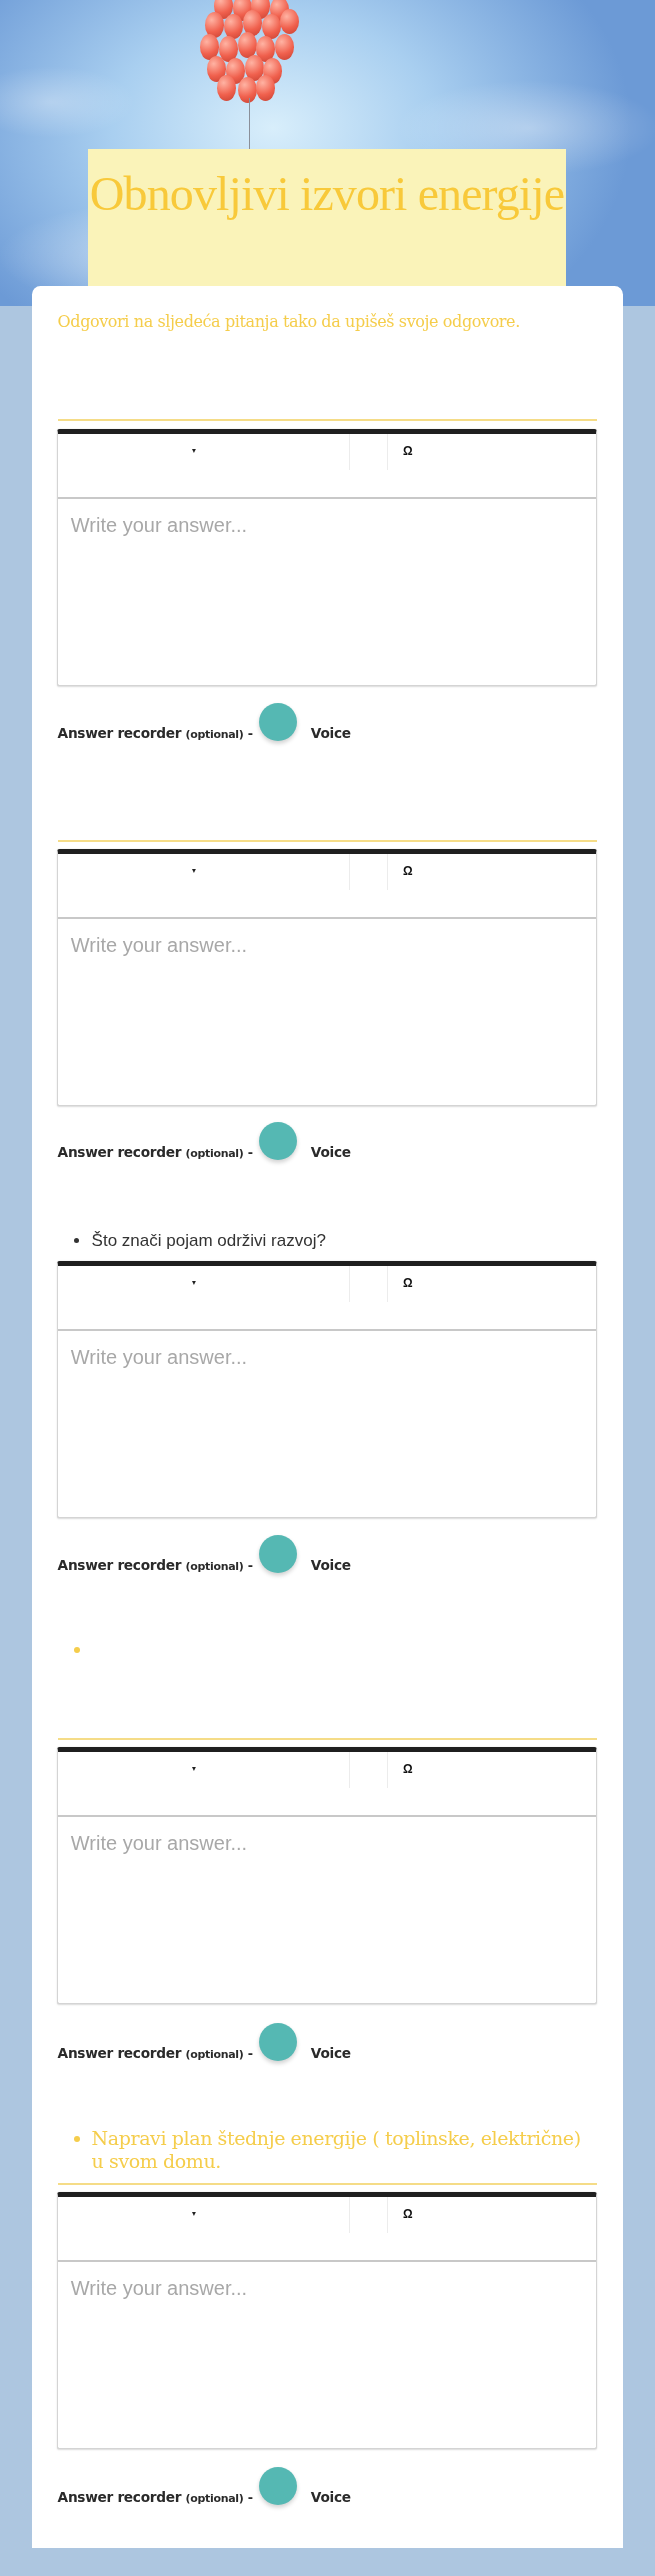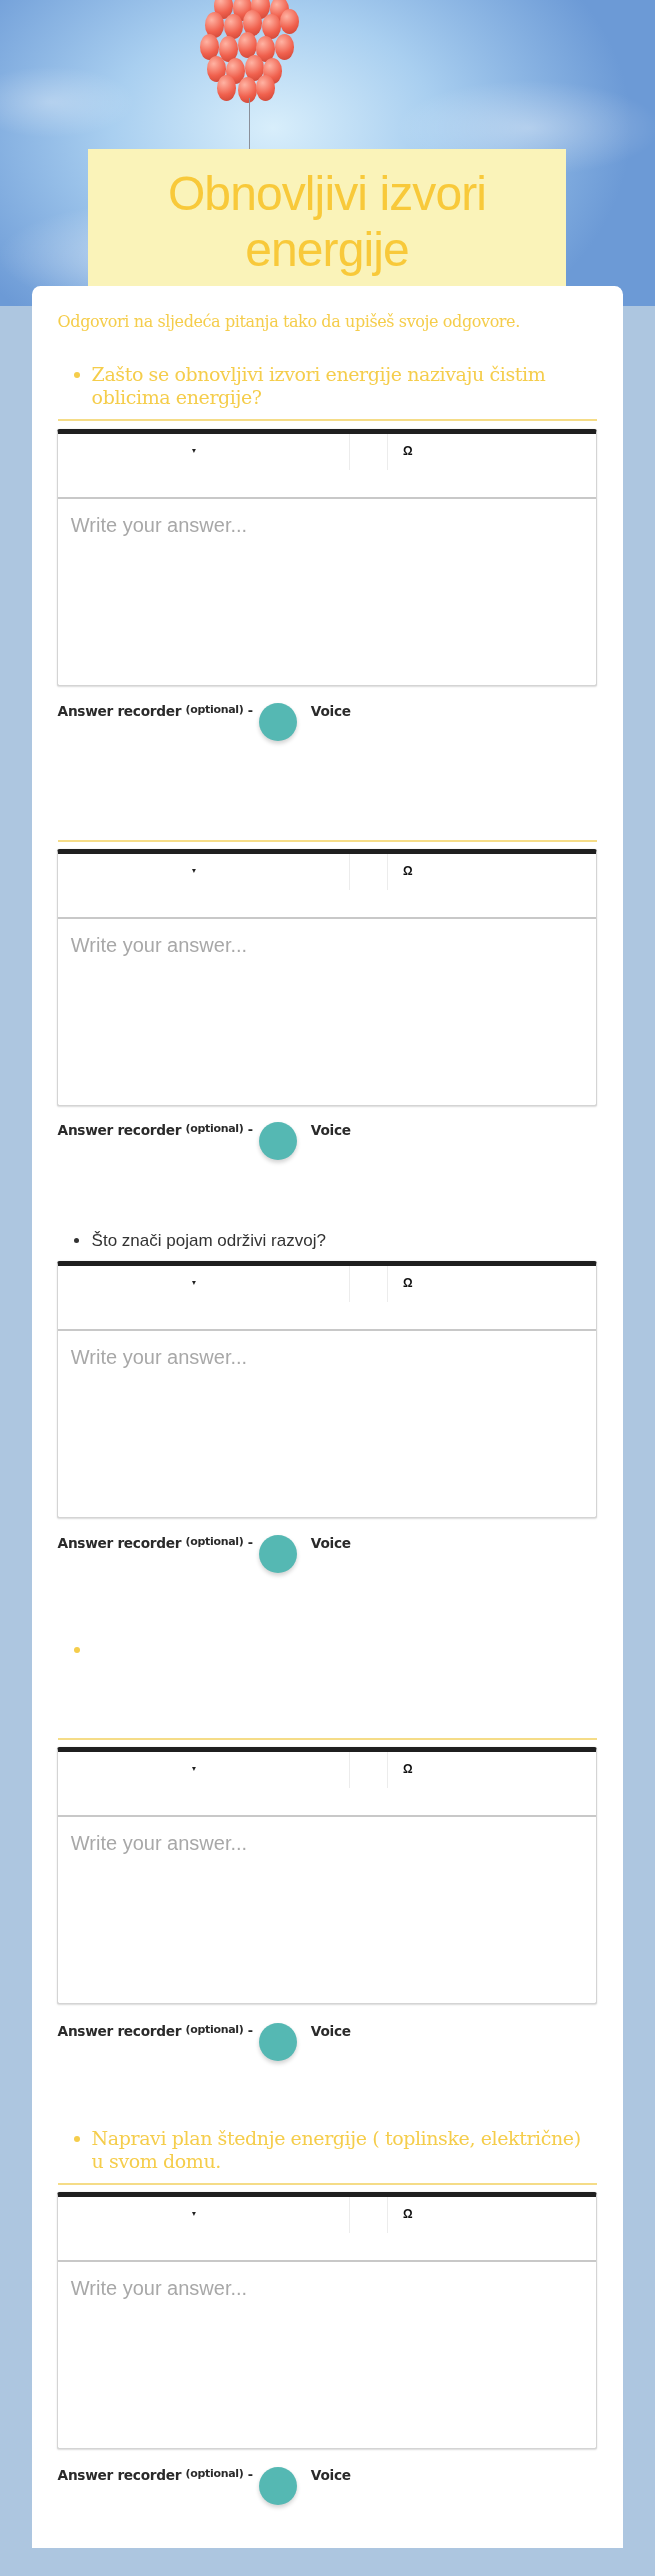--- a/index.html
+++ b/index.html
@@ -28,21 +28,21 @@
     background: radial-gradient(circle at 35% 30%, #ffb3a3, #f0604d 55%, #c43f30);
   }
   .string { position: absolute; left: 249px; top: 98px; width: 0.9px; height: 51px; background: #8a8f99; }
   .title-box {
     position: absolute; left: 88px; top: 149px; width: 478px; height: 137px;
     background: #faf3b9;
     text-align: center;
     padding-top: 17px;
   }
   .title-box h1 {
-    font-family: Liberation Sans, sans-serif;
+    font-family: Liberation Serif, serif;
     font-weight: normal;
     color: #f8c93a;
     font-size: 48px;
     line-height: 56px;
     letter-spacing: -0.9px;
   }
   .card {
     position: absolute; left: 32px; top: 286px; width: 591px; height: 2262px;
     background: #ffffff;
     border-radius: 8.5px 8.5px 0 0;
@@ -87,21 +87,21 @@
   .tb-blank { position: absolute; left: 292px; top: 0; width: 38px; height: 36px; border-right: 0.9px solid #ececec; }
   .tb-omega { position: absolute; left: 345px; top: 10.2px; font-weight: bold; font-size: 12px; color: #111; }
   .answer-area {
     display: block; width: 100%; height: 184px; border: none; outline: none; resize: none;
     padding: 15.4px 12.8px;
     font-family: "Liberation Sans", sans-serif; font-size: 20px; color: #333;
   }
   .answer-area::placeholder { color: #a8a8a8; }
   .recorder {
     position: absolute; left: 25.6px; height: 38px;
-    display: flex; align-items: flex-start;
+    display: flex; align-items: flex-end;
     font-family: "DejaVu Sans", sans-serif;
     color: #2a2a2a;
   }
   .rec-label { font-weight: bold; font-size: 13.7px; letter-spacing: -0.3px; }
   .rec-optional { font-weight: bold; font-size: 11px; margin-left: 4.3px; letter-spacing: -0.3px; }
   .rec-dash { font-weight: bold; font-size: 12.8px; margin-left: 4.3px; }
   .rec-button {
     width: 38px; height: 38px; border-radius: 50%; background: #55b8b3;
     margin-left: 6px; box-shadow: 0 2.6px 4.3px rgba(0,0,0,0.18); border: none; cursor: pointer;
   }
@@ -138,24 +138,20 @@
 </div>
 
 <div class="title-box">
   <h1>Obnovljivi izvori energije</h1>
 </div>
 
 <div class="card">
 
   <div class="intro">Odgovori na sljedeća pitanja tako da upišeš svoje odgovore.</div>
 
-  <div class="question" style="top:77px">
-    <span class="dot"></span>
-    <span>Zašto se obnovljivi izvori energije nazivaju čistim oblicima energije?</span>
-  </div>
   <div class="rule" style="top:133px"></div>
   <div class="editor" style="top:143px">
     <div class="toolbar">
       <div class="tb-select">
         <span class="tb-caret">▾</span>
       </div>
       <div class="tb-blank"></div>
       <span class="tb-omega">Ω</span>
     </div>
     <textarea class="answer-area" placeholder="Write your answer..." style=""></textarea>

